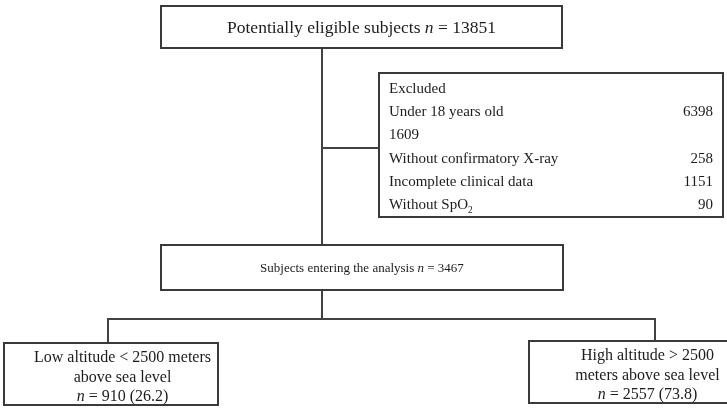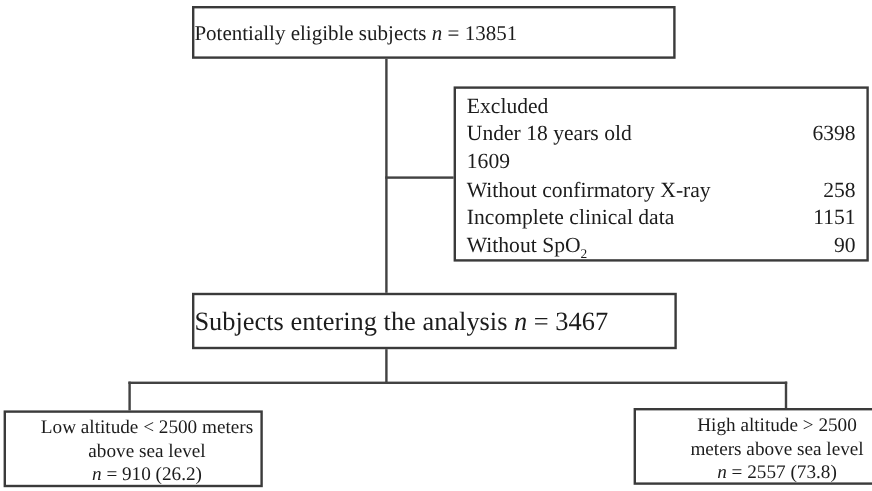--- a/index.html
+++ b/index.html
@@ -3,29 +3,29 @@
 <meta charset="utf-8">
 <style>
   * { margin:0; padding:0; box-sizing:border-box; }
   html,body { background:#ffffff; }
   .canvas {
     position:relative; width:727px; height:409px; background:#ffffff;
     font-family:"Liberation Serif", serif; color:#1c1c1c; overflow:hidden;
   }
   .line { position:absolute; background:#424242; }
   .box  { position:absolute; border:2px solid #3a3a3a; background:#ffffff; }
-  .center-box { display:flex; align-items:center; text-align:center; }
+  .center-box { display:flex; align-items:center; justify-content:center; text-align:center; }
   .n { font-style:italic; }
   .sub { font-size:0.62em; vertical-align:sub; line-height:0; }
-  .excluded { font-size:18px; padding:3px 9px 4px 9px; }
+  .excluded { font-size:15px; padding:3px 9px 4px 9px; }
   .xrow { display:flex; justify-content:space-between; align-items:baseline; line-height:23.2px; white-space:nowrap; }
   .xvalue { text-align:center; }
   .bottom-box { text-align:center; font-size:16px; line-height:19.5px; padding-top:3px;padding-left:23px; }
   .top-text { font-size:17.5px; }
-  .mid-text { font-size:22px; }
+  .mid-text { font-size:13px; }
 </style>
 </head>
 <body>
 
 <div class="canvas">
 
   <div class="line" style="left:321px; top:48px; width:2px; height:197px;"></div>
   <div class="line" style="left:321px; top:147px; width:58px; height:2px;"></div>
   <div class="line" style="left:321px; top:289px; width:2px; height:31px;"></div>
   <div class="line" style="left:107px; top:318px; width:549px; height:2px;"></div>

